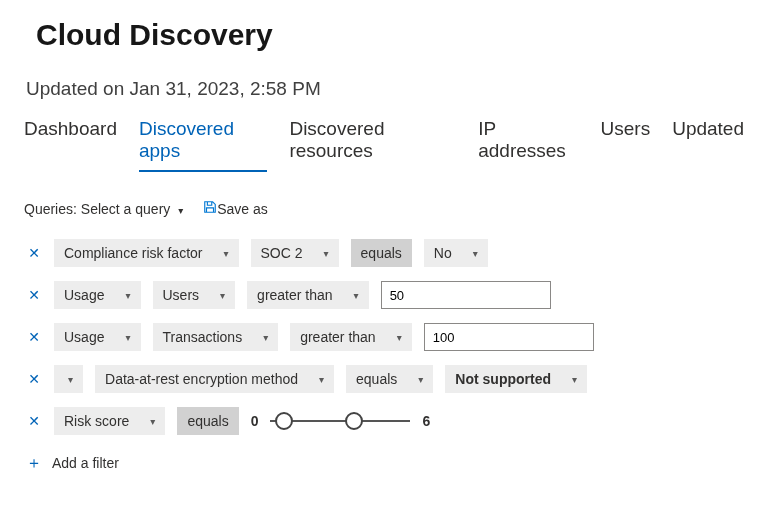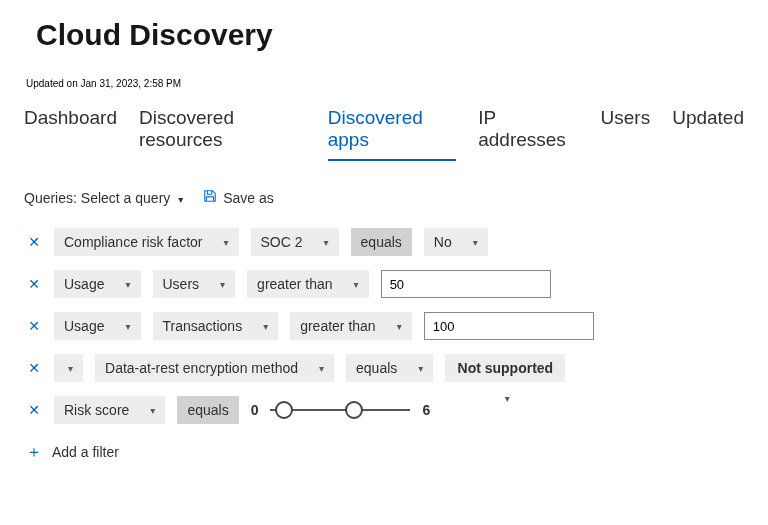--- a/index.html
+++ b/index.html
@@ -17,22 +17,22 @@
     padding: 14px 24px 0 24px;
     box-sizing: border-box;
   }
   .title {
     font-size: 30px;
     font-weight: 700;
     margin: 4px 0 26px 12px;
     color: #171717;
   }
   .updated {
-    font-size: 10px;
-    color: #000000;
+    font-size: 19px;
+    color: #404040;
     margin: 0 0 14px 2px;
   }
   .tabs {
     display: flex;
     gap: 22px;
     border-bottom: 0;
     margin-bottom: 28px;
   }
   .tab {
     font-size: 19px;
@@ -59,21 +59,21 @@
     font-weight: 400;
   }
   .chev {
     font-size: 10px;
     margin-left: 4px;
     color: #323130;
   }
   .saveas {
     display: flex;
     align-items: center;
-    gap: 6px;
+    gap: 0;
     color: #323130;
     cursor: pointer;
   }
   .saveas .ficon {
     color: #0078d4;
   }
   .filters {
     display: flex;
     flex-direction: column;
     gap: 14px;
@@ -122,21 +122,20 @@
   .inp {
     border: 1px solid #8a8886;
     height: 28px;
     box-sizing: border-box;
     padding: 0 8px;
     width: 170px;
     font-size: 13px;
   }
   .pill.wide {
     min-width: 120px;
-    flex-direction: column;
   }
   .slider-wrap {
     display: flex;
     align-items: center;
     gap: 12px;
   }
   .slider {
     position: relative;
     width: 140px;
     height: 16px;
@@ -175,22 +174,22 @@
 </head>
 <body>
 
 <div class="page">
   <h1 class="title">Cloud Discovery</h1>
 
   <div class="updated">Updated on Jan 31, 2023, 2:58 PM</div>
 
   <div class="tabs">
     <div class="tab">Dashboard</div>
+    <div class="tab active">Discovered apps</div>
     <div class="tab">Discovered resources</div>
-    <div class="tab active">Discovered apps</div>
     <div class="tab">IP addresses</div>
     <div class="tab">Users</div>
     <div class="tab">Updated</div>
   </div>
 
   <div class="queries-row">
     <div class="queries-label">
       <span>Queries:</span>
       <span class="sel">Select a query</span>
       <span class="chev">▾</span>

